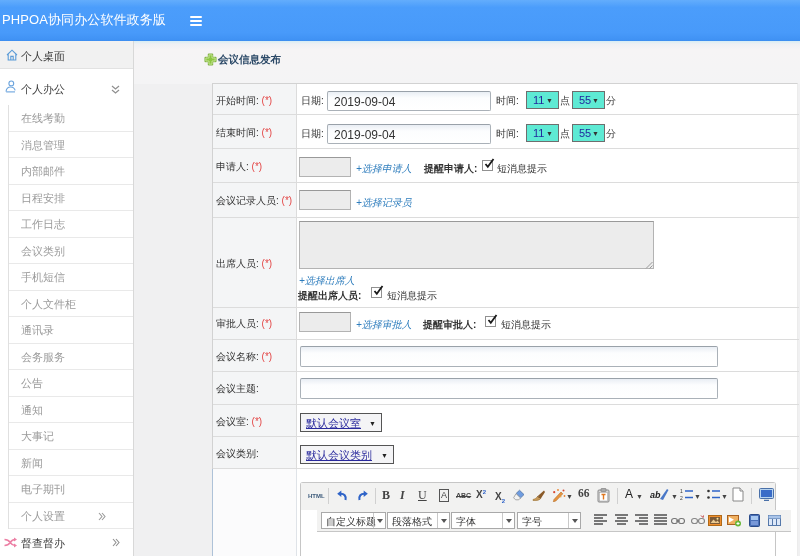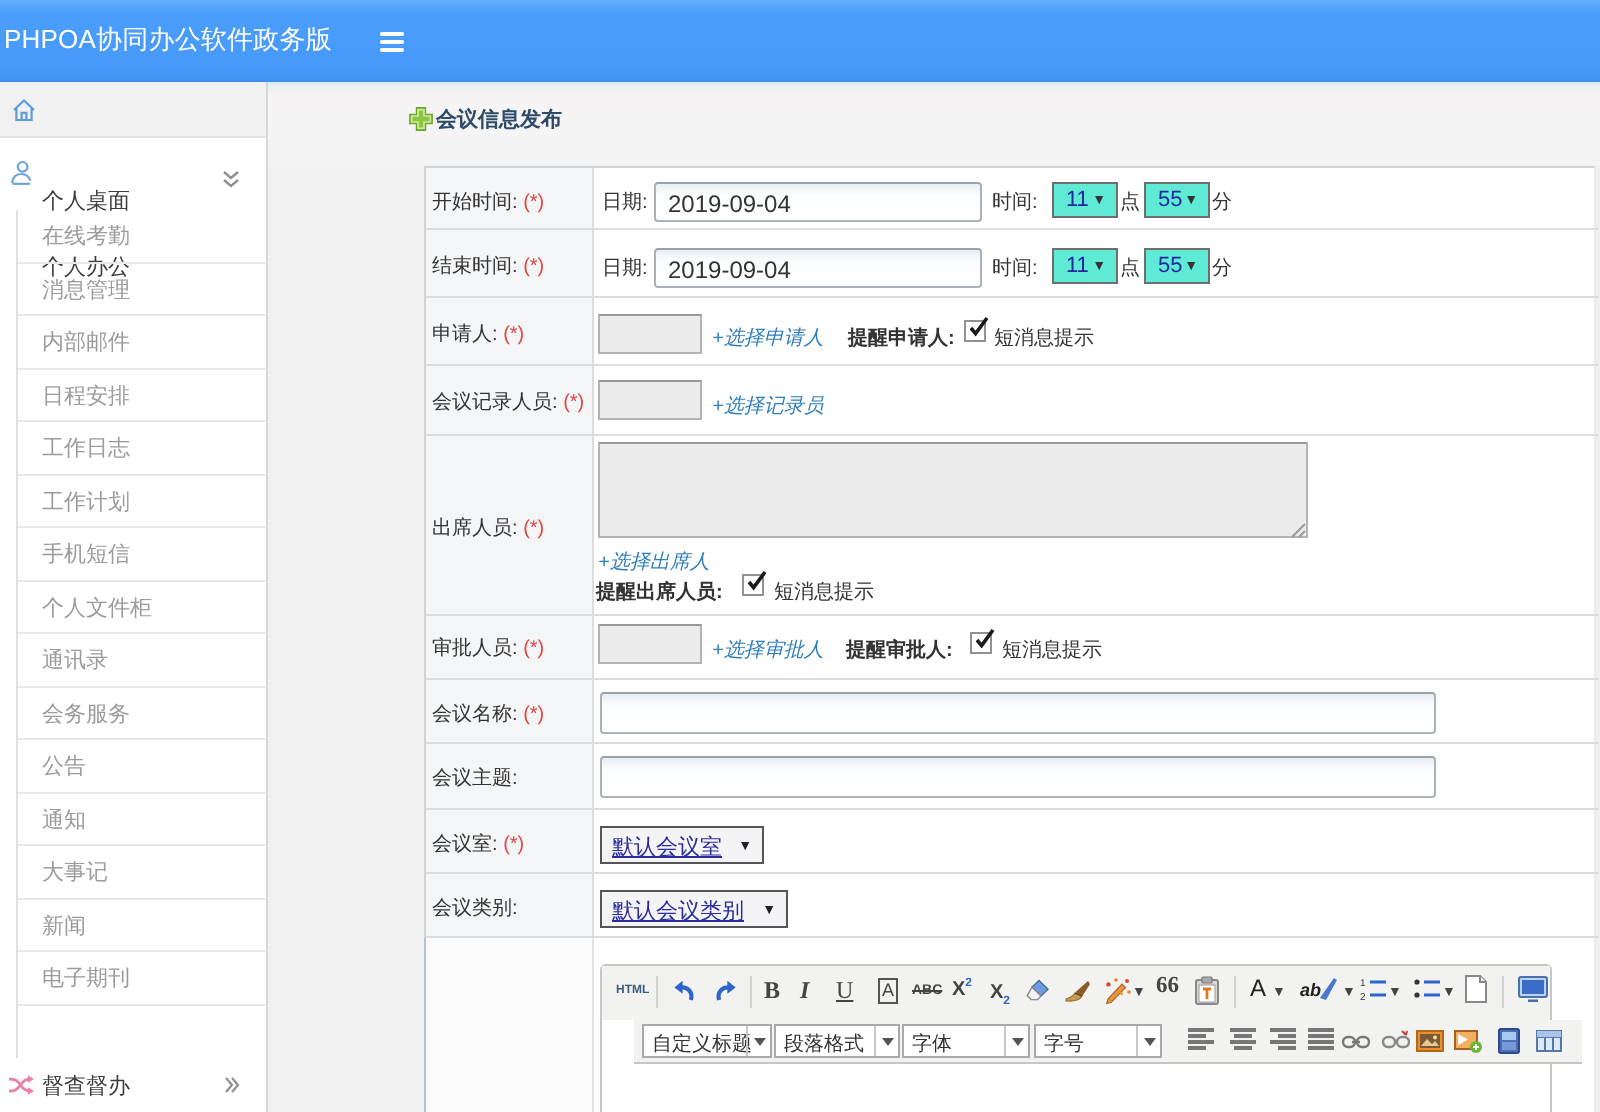--- a/index.html
+++ b/index.html
@@ -7,21 +7,21 @@
 #stage{position:relative;width:800px;height:556px;overflow:hidden;}
 .abs{position:absolute;}
 
 #hdr{left:0;top:0;width:800px;height:41px;background:linear-gradient(180deg,#63adfc 0%,#4b9dfb 18%,#489afa 80%,#4092f4 97%,#3c8cee 100%);}
 #hdr .logo{position:absolute;left:2px;top:0;line-height:40px;color:#fff;font-size:13px;letter-spacing:0.1px;}
 .hbar{position:absolute;left:190px;width:12px;height:2.4px;background:#fff;border-radius:1px;}
 
 #side{left:0;top:41px;width:134px;height:515px;background:#fff;border-right:1px solid #d8d8d8;}
 #mdesk{position:absolute;left:0;top:0;width:133px;height:28px;background:#f1f1f1;border-bottom:1px solid #e2e2e2;}
 #moffice{position:absolute;left:0;top:28px;width:133px;height:36px;}
-.mtxt{position:absolute;left:21px;font-size:11px;color:#3c3c3c;margin-top:44px;}
+.mtxt{position:absolute;left:21px;font-size:11px;color:#3c3c3c;}
 .sub{position:absolute;left:0;width:133px;height:26.5px;}
 .sub .t{position:absolute;left:21px;top:50%;transform:translateY(-50%);font-size:11px;color:#9b9b9b;white-space:nowrap;}
 .sub .bb{position:absolute;left:8px;bottom:0;width:125px;height:1px;background:#e9e9e9;}
 #vline{left:8px;top:105px;width:1px;height:424px;background:#e0e0e0;}
 
 #content{left:134px;top:41px;width:666px;height:515px;background:#f0f0f1;}
 #titlebar{left:134px;top:41px;width:666px;height:43px;background:linear-gradient(180deg,#d7edf4 0%,#eff0f4 7%,#f6f4f5 20%,#f4f4f5 100%);}
 #ptitle{left:218px;top:53px;font-size:10.5px;font-weight:bold;color:#2d4a68;}
 
 #ftable{left:212px;top:83px;width:586px;height:473px;border-right:1px solid #ececec;background:#fff;border-top:1px solid #d2d2d2;border-left:1px solid #d2d2d2;}
@@ -359,21 +359,21 @@
       </div>
     <div class="sub" style="top:143.5px;height:26.5px">
         <span class="t">日程安排</span>
         <span class="bb"></span>
       </div>
     <div class="sub" style="top:170.0px;height:26.5px">
         <span class="t">工作日志</span>
         <span class="bb"></span>
       </div>
     <div class="sub" style="top:196.5px;height:26.5px">
-        <span class="t">工作计划</span>
+        <span class="t">会议类别</span>
         <span class="bb"></span>
       </div>
     <div class="sub" style="top:223.0px;height:26.5px">
         <span class="t">手机短信</span>
         <span class="bb"></span>
       </div>
     <div class="sub" style="top:249.5px;height:26.5px">
         <span class="t">个人文件柜</span>
         <span class="bb"></span>
       </div>
@@ -397,20 +397,27 @@
         <span class="t">通知</span>
         <span class="bb"></span>
       </div>
     <div class="sub" style="top:408.5px;height:26.5px">
         <span class="t">新闻</span>
         <span class="bb"></span>
       </div>
     <div class="sub" style="top:435.0px;height:26.5px">
         <span class="t">电子期刊</span>
         <span class="bb"></span>
+      </div>
+    <div class="sub" style="top:461.5px;height:26.5px">
+        <span class="t">个人设置</span>
+        <span class="bb"></span>
+        <svg style="position:absolute;left:98px;top:9px" width="8" height="9" viewBox="0 0 8 9">
+          <path d="M1 1l3 3.5L1 8M4 1l3 3.5L4 8" fill="none" stroke="#9a9a9a" stroke-width="1.1"></path>
+        </svg>
       </div>
     <div class="sub" style="top:488px;height:27px">
         <svg style="position:absolute;left:4px;top:8px" width="13" height="11" viewBox="0 0 13 11">
           <path d="M0.5 2.5c3 0 4.2 0.8 5.7 3S9.5 8.5 11 8.5M0.5 8.5c3 0 4.2-0.8 5.7-3S9.5 2.5 11 2.5" fill="none" stroke="#ec7fa4" stroke-width="1.4"></path>
           <path d="M10 0.6l3 1.9-3 1.9zM10 6.6l3 1.9-3 1.9z" fill="#ec7fa4"></path>
         </svg>
         <span class="t" style="color:#3c3c3c">督查督办</span>
         <svg style="position:absolute;left:112px;top:9px" width="8" height="9" viewBox="0 0 8 9">
           <path d="M1 1l3 3.5L1 8M4 1l3 3.5L4 8" fill="none" stroke="#8f8f8f" stroke-width="1.1"></path>
         </svg>

